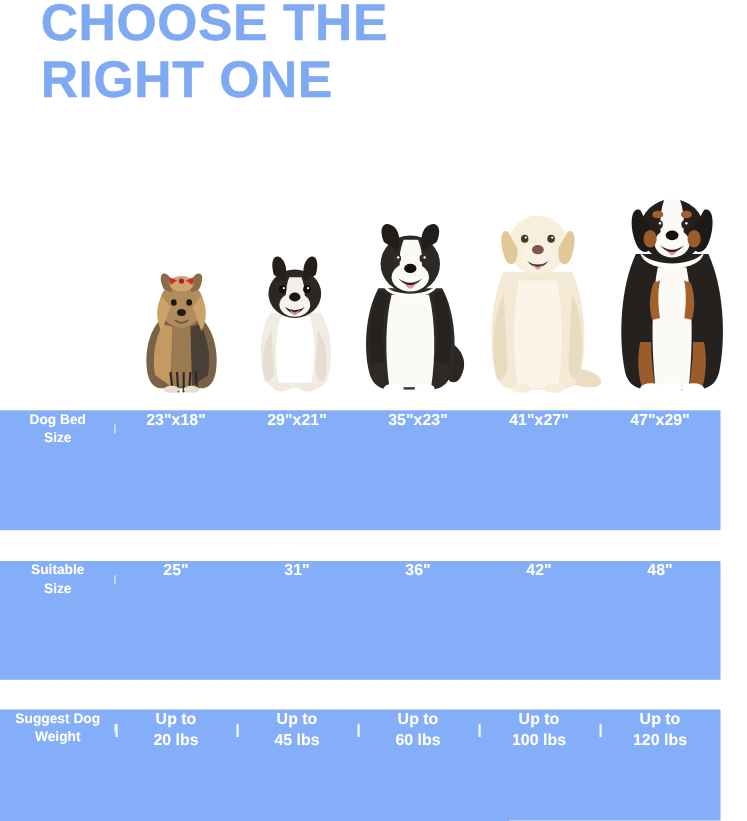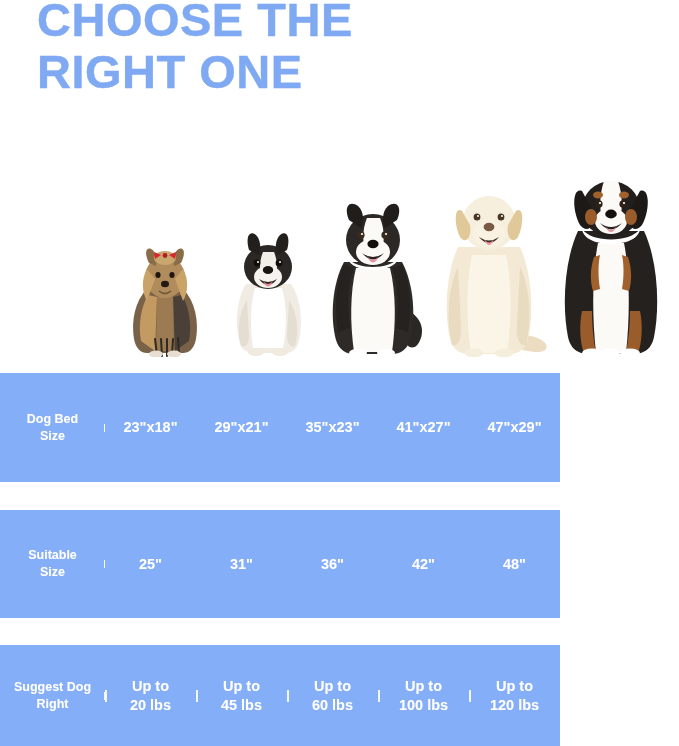--- a/index.html
+++ b/index.html
@@ -47,24 +47,24 @@
     display: flex;
     align-items: flex-end;
     justify-content: center;
   }
   .dog-slot svg { display: block; }
 
   
   .row {
     position: absolute;
     left: 0;
-    width: 560px;
+    width: 655px;
     background: #85aef8;
     display: flex;
-    align-items: center;
+    align-items: flex-start;
   }
   #row-0 { top: 373px; height: 109px; }
   #row-1 { top: 510px; height: 108px; }
   #row-2 { top: 645px; height: 101px; }
 
   .cell {
     position: relative;
     display: flex;
     align-items: center;
     justify-content: center;
@@ -334,21 +334,21 @@
     <div class="cell cell-data">
       <span class="cell-text">42"</span>
     </div>
     <div class="cell cell-data">
       <span class="cell-text">48"</span>
     </div>
   </div>
 <div class="row" id="row-2">
     <div class="cell cell-label">
       <span class="cell-text">Suggest Dog
-Right</span>
+Weight</span>
     </div>
     <div class="cell cell-data">
       <span class="cell-text">Up to
 20 lbs</span>
     </div>
     <div class="cell cell-data">
       <span class="cell-text">Up to
 45 lbs</span>
     </div>
     <div class="cell cell-data">

